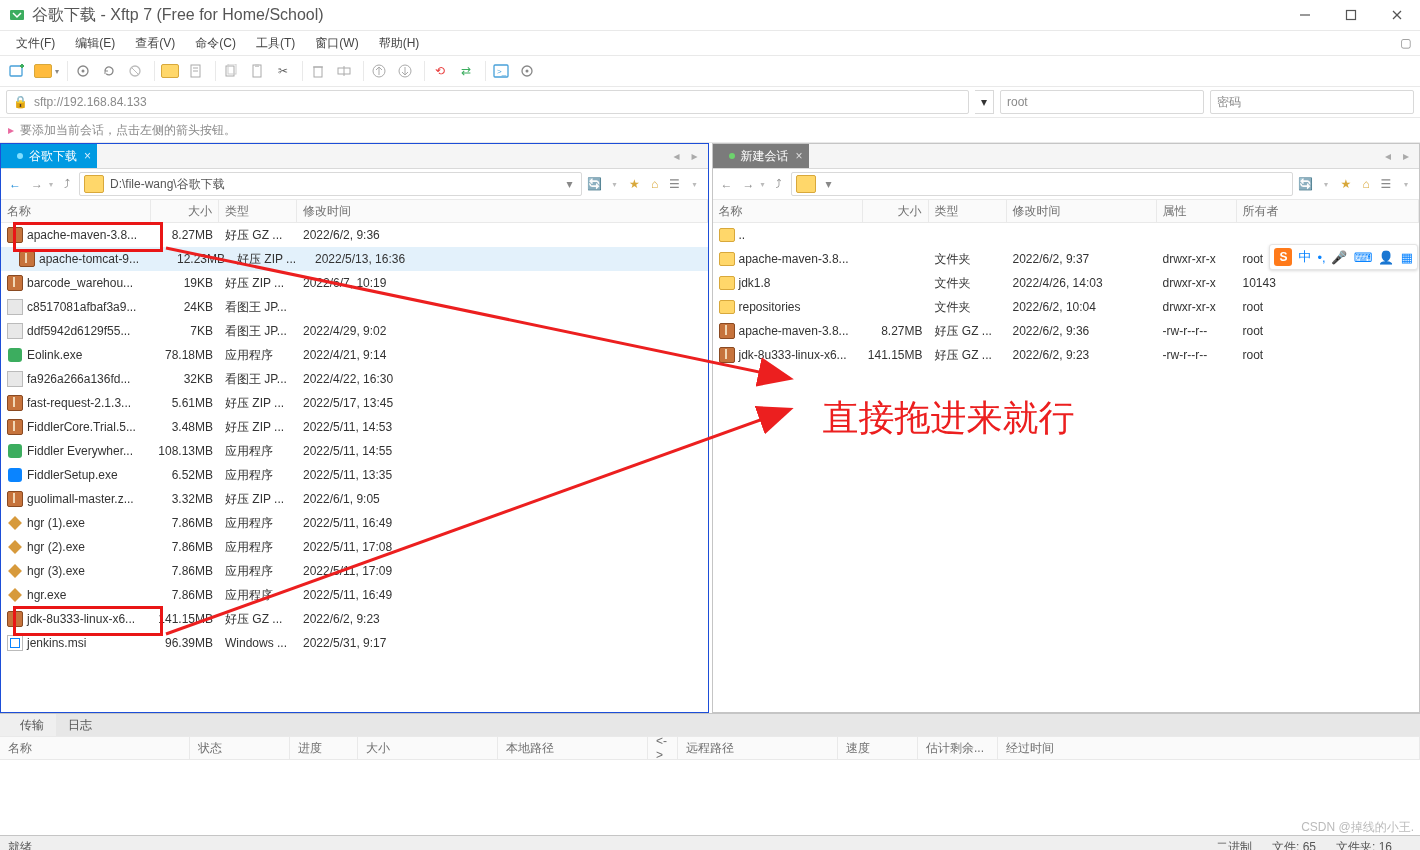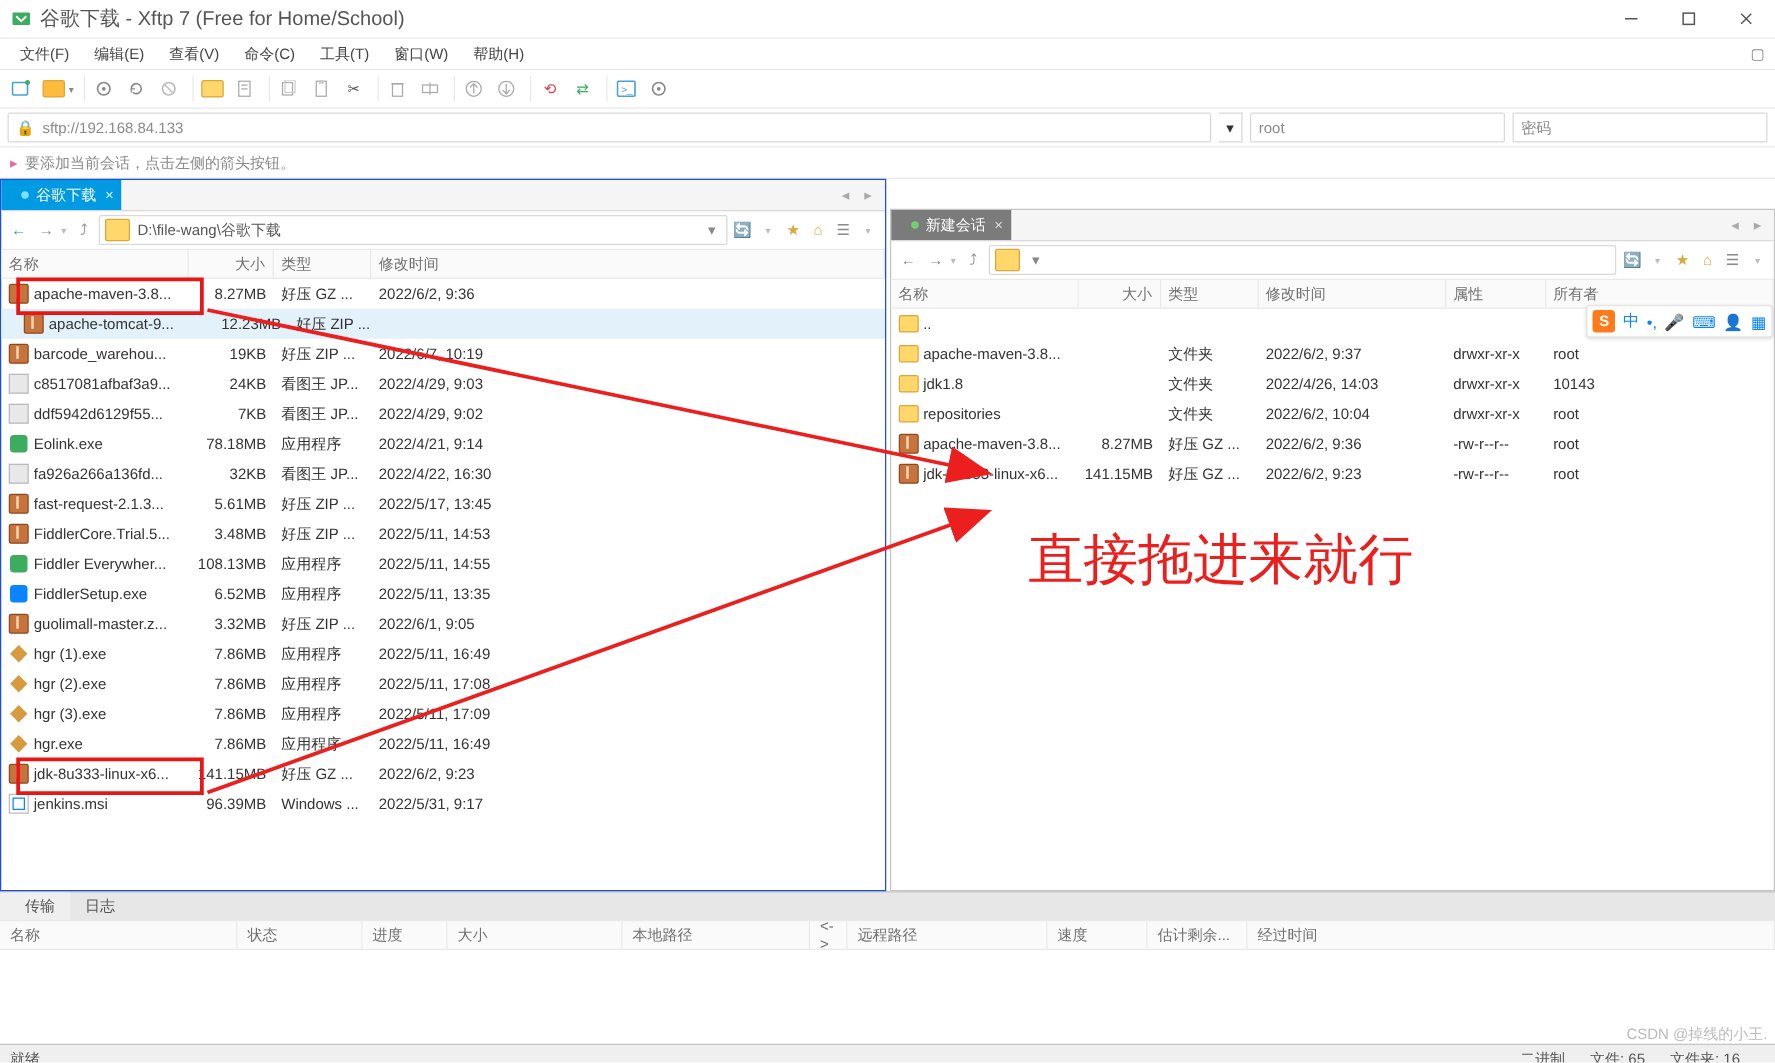--- a/index.html
+++ b/index.html
@@ -40,21 +40,21 @@
   .address-row{height:30px;display:flex;align-items:center;padding:0 6px;gap:6px;border-bottom:1px solid var(--divider);}
   .address-box{flex:1;height:22px;display:flex;align-items:center;border:1px solid var(--gray-border);border-radius:2px;padding:0 6px;color:var(--muted);}
   .addr-drop{width:18px;display:flex;align-items:center;justify-content:center;border:1px solid var(--gray-border);border-left:none;height:22px;}
   .field{height:22px;border:1px solid var(--gray-border);border-radius:2px;padding:0 6px;color:var(--muted);display:flex;align-items:center;}
   
   .tip-row{height:24px;display:flex;align-items:center;padding:0 8px;color:var(--muted);border-bottom:1px solid var(--divider);font-size:12px;}
   .tip-row .flag{color:#e96aa0;margin-right:6px;}
   
   .split{display:flex;height:calc(100% - 30px - 24px - 30px - 30px - 24px - 22px - 120px);}
   .pane{flex:1;display:flex;flex-direction:column;border:1px solid #1d4ed8;position:relative;}
-  .pane.right{border-color:var(--panel-border);margin-top:24px;}
+  .pane.right{border-color:var(--panel-border);}
   .pane-tabbar{height:24px;background:#f5f5f5;display:flex;align-items:center;border-bottom:1px solid var(--gray-border);}
   .tab{height:24px;display:flex;align-items:center;padding:0 20px 0 16px;color:#fff;font-size:12px;position:relative;cursor:default;}
   .tab.blue{background:var(--tab-blue);}
   .tab.gray{background:var(--tab-gray);}
   .tab .dot{width:6px;height:6px;border-radius:50%;margin-right:6px;display:inline-block;}
   .tab.blue .dot{background:#7fdfff;}
   .tab.gray .dot{background:#b5b5b5;}
   .tab .x{position:absolute;right:6px;top:5px;color:#d7efff;font-size:12px;}
   .pane-tabbar .nav-arrows{margin-left:auto;display:flex;padding-right:4px;}
   .pane-tabbar .nav-arrows span{width:18px;height:20px;display:flex;align-items:center;justify-content:center;color:#aaa;}
@@ -95,21 +95,21 @@
   .transfer-tabs .ttab.active{background:var(--status-bg);padding-left:20px;}
   .transfer-header{height:22px;display:flex;background:#fafafa;border-bottom:1px solid var(--divider);border-top:1px solid var(--divider);color:var(--header-text);}
   .transfer-header > div{padding:0 8px;display:flex;align-items:center;border-right:1px solid var(--divider);box-sizing:border-box;}
   .th-name{width:190px;} .th-status{width:100px;} .th-progress{width:68px;} .th-size{width:140px;} .th-local{width:150px;} .th-arrow{width:30px;justify-content:center;} .th-remote{width:160px;} .th-speed{width:80px;} .th-eta{width:80px;} .th-elapsed{flex:1;}
   .transfer-body{height:75px;}
   
   .statusbar{height:22px;background:var(--status-bg);border-top:1px solid var(--panel-border);display:flex;align-items:center;padding:0 8px;color:#555;font-size:12px;}
   .statusbar .seg{margin-left:20px;}
   .statusbar .spacer{flex:1;}
   
-  .annotation{position:absolute;color:var(--red);font-size:44px;font-weight:500;pointer-events:none;z-index:6;font-family:"Microsoft YaHei",sans-serif;}
+  .annotation{position:absolute;color:var(--red);font-size:36px;font-weight:500;pointer-events:none;z-index:6;font-family:"Microsoft YaHei",sans-serif;}
   svg.arrow{position:absolute;z-index:5;pointer-events:none;}
   .watermark{position:absolute;bottom:14px;right:6px;color:rgba(140,140,140,.6);font-size:12px;}
   
   .sogou{position:absolute;top:244px;right:2px;height:24px;background:#fff;border:1px solid #e5e5e5;border-radius:3px;box-shadow:0 1px 3px rgba(0,0,0,.15);display:flex;align-items:center;padding:0 4px;gap:6px;z-index:20;}
   .sogou .s-logo{width:18px;height:18px;background:#ff7a1a;border-radius:3px;color:#fff;display:flex;align-items:center;justify-content:center;font-weight:bold;font-size:12px;}
   .sogou .s-item{color:#0a84ff;font-size:13px;}
   
   .i-folder{width:16px;height:12px;background:#ffd76a;border:1px solid #d8a83b;border-radius:2px;display:inline-block;}
   .i-archive{width:14px;height:14px;background:#c6733c;border:1px solid #8a4a22;border-radius:2px;display:inline-block;position:relative;}
   .i-archive::after{content:"";position:absolute;left:5px;top:1px;width:2px;height:10px;background:#f1d7b5;}
@@ -336,20 +336,21 @@
           </div>
           <div class="row selected">
             <div class="cell c-name">
               <span class="icon">
                 <span class="i-archive"></span>
               </span>
               <span>apache-tomcat-9...</span>
             </div>
             <div class="cell c-size">12.23MB</div>
             <div class="cell c-type">好压 ZIP ...</div>
+            <div class="cell c-date">2022/5/13, 16:36</div>
           </div>
           <div class="row">
             <div class="cell c-name">
               <span class="icon">
                 <span class="i-archive"></span>
               </span>
               <span>barcode_warehou...</span>
             </div>
             <div class="cell c-size">19KB</div>
             <div class="cell c-type">好压 ZIP ...</div>
@@ -357,21 +358,20 @@
           </div>
           <div class="row">
             <div class="cell c-name">
               <span class="icon">
                 <span class="i-img"></span>
               </span>
               <span>c8517081afbaf3a9...</span>
             </div>
             <div class="cell c-size">24KB</div>
             <div class="cell c-type">看图王 JP...</div>
-            <div class="cell c-date">2022/4/29, 9:03</div>
           </div>
           <div class="row">
             <div class="cell c-name">
               <span class="icon">
                 <span class="i-img"></span>
               </span>
               <span>ddf5942d6129f55...</span>
             </div>
             <div class="cell c-size">7KB</div>
             <div class="cell c-type">看图王 JP...</div>

